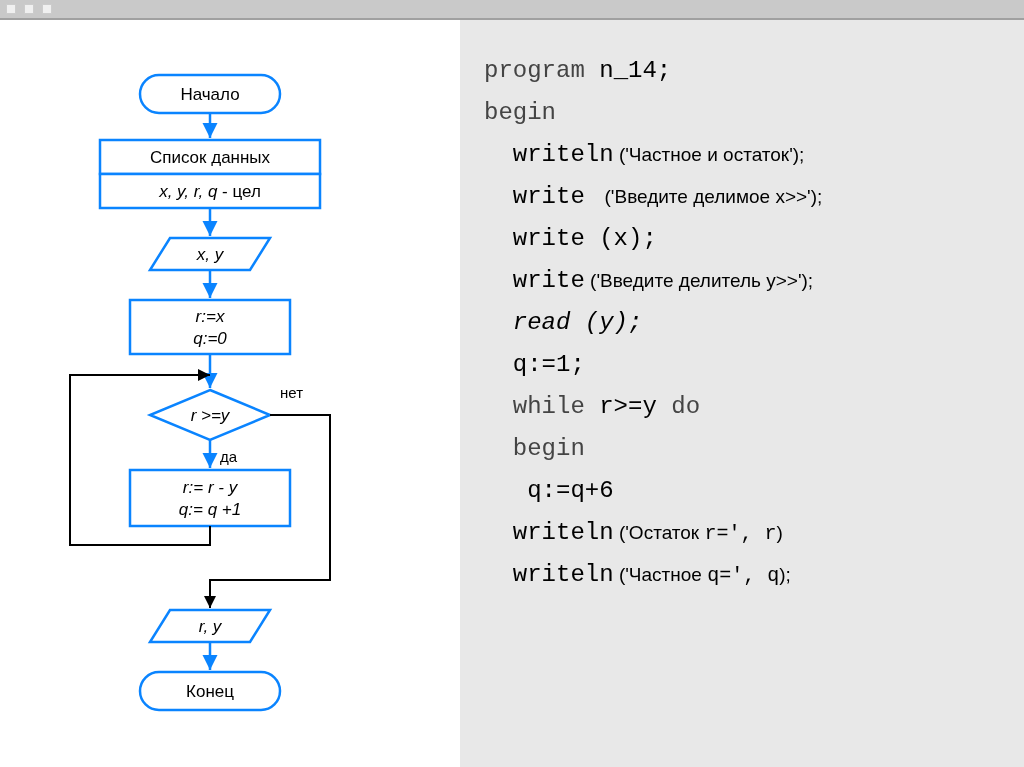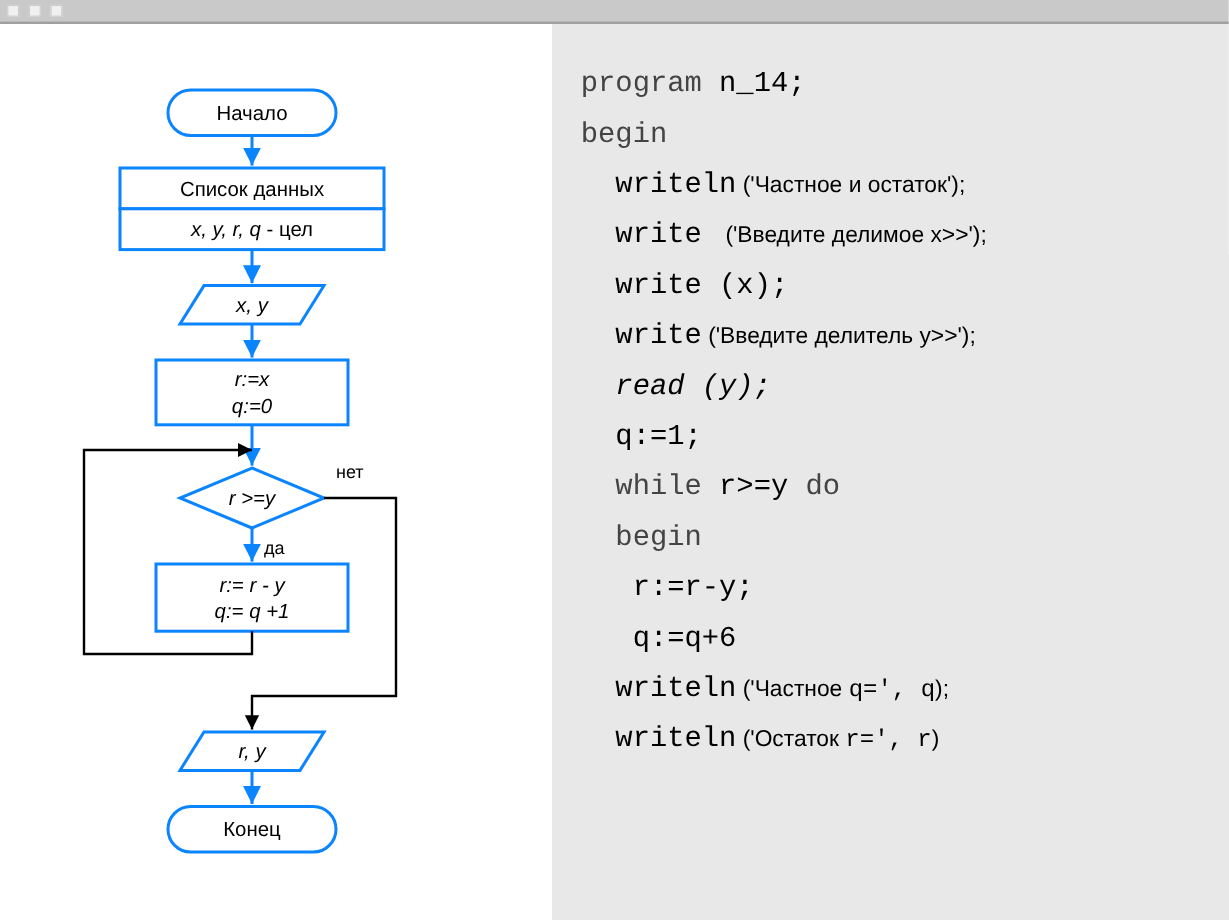--- a/index.html
+++ b/index.html
@@ -93,19 +93,18 @@
     <div style="white-space: pre;"><span class="kw">program</span><span> n_14;</span></div>
     <div style="white-space: pre;"><span class="kw">begin</span></div>
     <div style="white-space: pre;"><span>  writeln</span><span class="sm"> ('Частное и остаток');</span></div>
     <div style="white-space: pre;"><span>  write </span><span class="sm"> ('Введите делимое x&gt;&gt;');</span></div>
     <div style="white-space: pre;"><span>  write (x);</span></div>
     <div style="white-space: pre;"><span>  write</span><span class="sm"> ('Введите делитель y&gt;&gt;');</span></div>
     <div style="white-space: pre; font-style: italic;"><span>  read (y);</span></div>
     <div style="white-space: pre;"><span>  q:=1;</span></div>
     <div style="white-space: pre;"><span class="kw">  while </span><span>r&gt;=y </span><span class="kw">do</span></div>
     <div style="white-space: pre;"><span class="kw">  begin</span></div>
-    <div style="white-space: pre;"><span>   r:=r-y;</span></div>
     <div style="white-space: pre;"><span>   q:=q+6</span></div>
+    <div style="white-space: pre;"><span>  writeln</span><span class="sm"> ('Остаток </span><span class="smq">r=', r</span><span class="sm">)</span></div>
     <div style="white-space: pre;"><span>  writeln</span><span class="sm"> ('Частное </span><span class="smq">q=', q</span><span class="sm">);</span></div>
-    <div style="white-space: pre;"><span>  writeln</span><span class="sm"> ('Остаток </span><span class="smq">r=', r</span><span class="sm">)</span></div>
     <div style="white-space: pre;"></div>
   </div>
 </div>
 
 </body></html>

